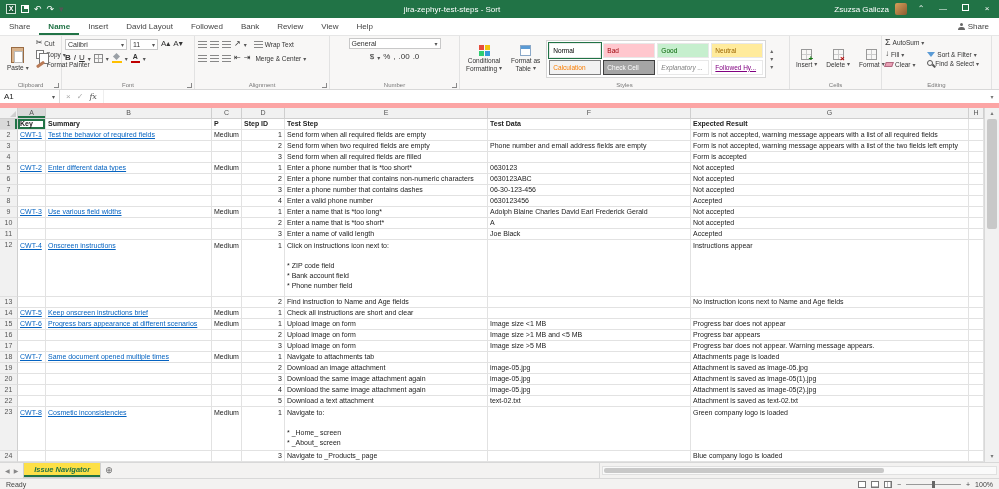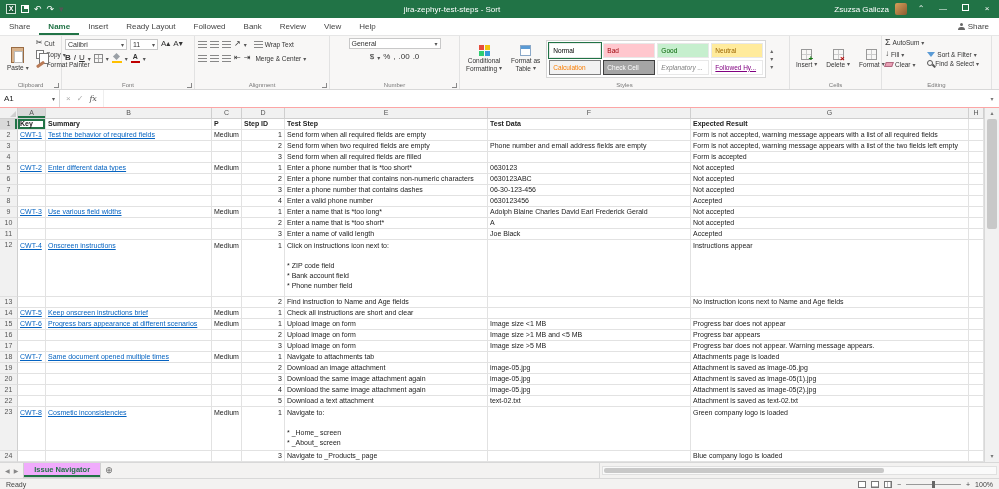--- a/index.html
+++ b/index.html
@@ -69,21 +69,21 @@
     background:linear-gradient(#ccc,#ccc) center/100% 1px no-repeat, linear-gradient(#ccc,#ccc) center/1px 100% no-repeat; position:relative; }
   .ic-cells.plus::after { content:"+"; position:absolute; right:-2px; bottom:-3px; color:#107c10; font-weight:bold; font-size:8px; }
   .ic-cells.minus::after { content:"\00d7"; position:absolute; right:-2px; bottom:-3px; color:#c00000; font-weight:bold; font-size:8px; }
   .ic-eraser { width:8px; height:5px; background:#e8a0b4; border:1px solid #b06880; transform:skewX(-20deg); }
   .ic-funnel { width:0; height:0; border-left:4px solid transparent; border-right:4px solid transparent; border-top:5px solid #5b9bd5; position:relative; }
   .ic-mag { width:6px; height:6px; border:1.5px solid #555; border-radius:50%; position:relative; }
   .ic-mag::after { content:""; position:absolute; left:4px; top:4px; width:4px; height:1.5px; background:#555; transform:rotate(45deg); }
   .sigma { font-size:9px; line-height:9px; }
 
   
-  .fbar { height:18px; display:flex; align-items:stretch; border-bottom:1px solid #fca5a5; background:#fff; font-size:8px; flex:0 0 auto;text-align:right; }
+  .fbar { height:18px; display:flex; align-items:stretch; border-bottom:5px solid #fca5a5; background:#fff; font-size:8px; flex:0 0 auto;text-align:right; }
   .namebox { width:60px; border-right:1px solid #d8d8d8; display:flex; align-items:center; justify-content:space-between; padding:0 4px; }
   .fops { display:flex; align-items:center; gap:6px; padding:0 6px; color:#aaa; border-right:1px solid #eee; }
   .fx { font-family:"DejaVu Serif", serif; font-style:italic; color:#555; }
   .finput { flex:1; }
   .fchev { width:14px; display:flex; align-items:center; justify-content:center; color:#777; font-size:6px; }
 
   
   .gridwrap { height:354px; display:flex; flex:0 0 auto; }
   .gridmain { width:984px; overflow:hidden; background:#fff; }
   .colhdrs { display:flex; height:11px; background:#f1f1f1; }
@@ -104,21 +104,21 @@
   .tall .cell { padding-top:1px; }
 
   .vscroll { width:15px; background:#f1f1f1; border-left:1px solid #d8d8d8; display:flex; flex-direction:column; font-size:6px; color:#777; }
   .varrow { height:11px; text-align:center; line-height:11px; }
   .vthumb { margin:0 2px; height:110px; background:#c8c8c8; border-radius:2px; }
   .vfill { flex:1; }
 
   
   .sheettabs { height:16px; background:#f3f2f1; border-top:1px solid #d8d8d8; display:flex; align-items:stretch; font-size:7.5px; flex:0 0 auto; }
   .tabnav { display:flex; align-items:center; gap:4px; padding:0 5px; color:#888; font-size:6px; }
-  .sheettab { background:#f0abfc; border:1px solid #d0d0d0; border-top:none; padding:0 10px; line-height:14px; color:#217346; font-weight:bold; box-shadow:inset 0 -2px 0 #217346; }
+  .sheettab { background:#fde047; border:1px solid #d0d0d0; border-top:none; padding:0 10px; line-height:14px; color:#217346; font-weight:bold; box-shadow:inset 0 -2px 0 #217346;font-style:italic; }
   .addsheet { width:16px; text-align:center; line-height:15px; color:#666; font-size:9px; }
   .hspacer { flex:1; }
   .hscroll { width:400px; display:flex; align-items:center; padding:0 2px; border-left:1px solid #d8d8d8; }
   .htrack { flex:1; height:9px; background:#fafafa; border:1px solid #e0e0e0; position:relative; }
   .hthumb { position:absolute; left:1px; top:1px; height:5px; width:280px; background:#c8c8c8; border-radius:2px; }
 
   
   .statusbar { height:11px; background:#f3f2f1; border-top:1px solid #d8d8d8; display:flex; align-items:center; font-size:7px; color:#444; padding:0 6px; flex:1; }
   .sb-right { margin-left:auto; display:flex; align-items:center; gap:5px; }
   .viewic { width:8px; height:7px; border:1px solid #777; background:#fff; }
@@ -149,21 +149,21 @@
       <span class="winbtn"><span class="restoreic"></span></span>
       <span class="winbtn">×</span>
     </div>
   </div>
 
   <div class="tabrow">
     <span style="display:flex;">
         <span class="rtab">Share</span>
         <span class="rtab active">Name</span>
         <span class="rtab">Insert</span>
-        <span class="rtab">Ready Layout</span>
+        <span class="rtab">David Layout</span>
         <span class="rtab">Followed</span>
         <span class="rtab">Bank</span>
         <span class="rtab">Review</span>
         <span class="rtab">View</span>
         <span class="rtab">Help</span>
       </span>
     <span class="share">
       <span class="personic"></span>
       <span>Share</span>
     </span>

